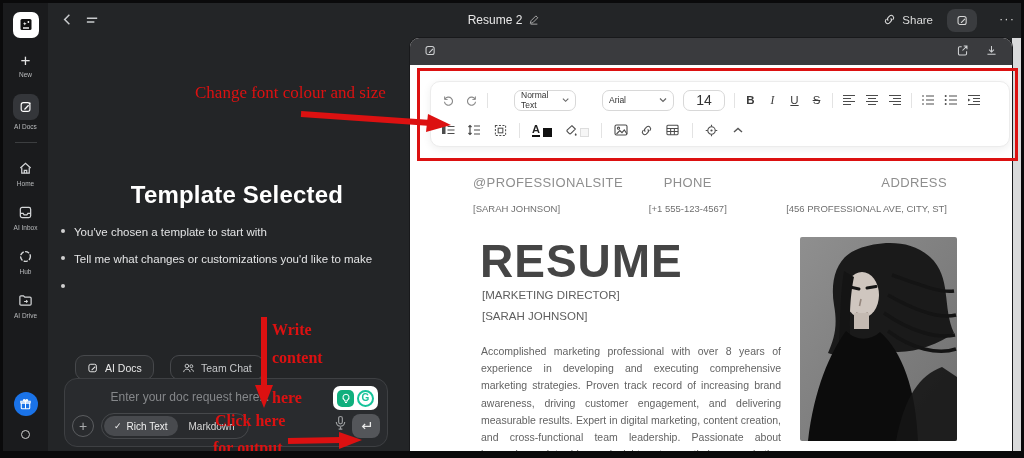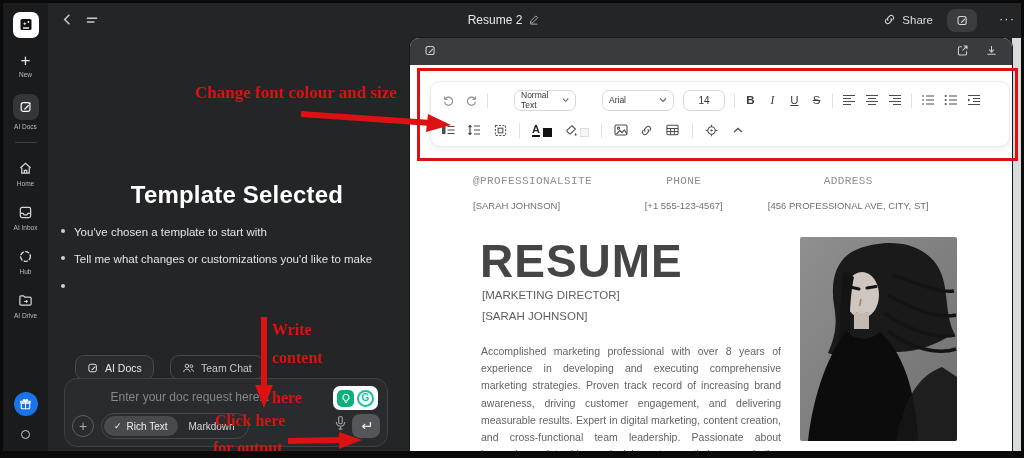--- a/index.html
+++ b/index.html
@@ -83,49 +83,49 @@
   .red-box { position:absolute; left:414px; top:65px; width:601px; height:93px; border:3px solid #dc1111; z-index:40; pointer-events:none; }
   .toolbar-card { position:absolute; left:427px; top:78px; width:580px; height:66px; background:#fff;
                   border:1px solid #ececec; border-radius:10px; box-shadow:0 2px 8px rgba(0,0,0,.07); z-index:30; }
   .trow { display:flex; align-items:center; gap:9px; padding:0 10px; height:30px; }
   .trow.r1 { margin-top:3px; }
   .tbtn { display:flex; align-items:center; justify-content:center; color:#4c4c4c; cursor:pointer; min-width:14px; }
   .tdiv { width:1px; height:15px; background:#e3e3e3; }
   .dd { height:21px; border:1px solid #d8d8d8; border-radius:7px; display:flex; align-items:center;
         justify-content:space-between; padding:0 6px; font-size:8.5px; color:#333; cursor:pointer;margin-left:17px; }
   .dd.style { width:62px; } .dd.font { width:72px; }
-  .szbox { width:42px; height:21px; border:1px solid #d8d8d8; border-radius:7px; font-size:10px; color:#333;
+  .szbox { width:42px; height:21px; border:1px solid #d8d8d8; border-radius:7px; font-size:14px; color:#333;
            display:flex; align-items:center; justify-content:center; cursor:text; }
   .fmt-letter { font-size:11.5px; color:#3c3c3c; width:13px; text-align:center; cursor:pointer; }
   .fmt-letter.b { font-weight:700; } .fmt-letter.i { font-style:italic; font-family:"Liberation Serif",serif; }
   .fmt-letter.u { text-decoration:underline; } .fmt-letter.s { text-decoration:line-through; }
   .colorA { display:flex; align-items:flex-end; gap:3px; cursor:pointer; }
   .colorA .A { font-size:11px; font-weight:700; color:#222; border-bottom:2px solid #111; line-height:1.1; }
   .colorA .swatch { width:9px; height:9px; background:#111; }
   .fillico { display:flex; align-items:flex-end; gap:3px; cursor:pointer; color:#4c4c4c; }
   .fillico .swatch2 { width:9px; height:9px; border:1px solid #ddd; background:#f6f6f6; }
 
   
   .contact { position:absolute; left:470px; top:172px; width:474px; display:grid;
              grid-template-columns:1.1fr 1fr 1.5fr; row-gap:13px; z-index:10; }
-  .clabel { font-size:11px; color:#8e8e8e; letter-spacing:.4px;font-family:Liberation Mono, monospace; }
+  .clabel { font-size:13px; color:#8e8e8e; letter-spacing:.4px; }
   .cval { font-size:9.5px; color:#6f6f6f; }
-  .c-mid { text-align:center; } .c-right { text-align:center; }
+  .c-mid { text-align:center; } .c-right { text-align:right; }
   .resume-title { position:absolute; left:477px; top:231px; font-size:46px; font-weight:800;
                   color:#454545; letter-spacing:1px; z-index:10; }
   .resume-role { position:absolute; left:479px; top:286px; font-size:11.5px; color:#5e5e5e; z-index:10; }
   .resume-name { position:absolute; left:479px; top:307px; font-size:11.5px; color:#5e5e5e; z-index:10; }
   .summary { position:absolute; left:478px; top:340px; width:300px; font-size:10.5px; line-height:1.64;
              color:#636363; text-align:justify; z-index:10; }
   .photo { position:absolute; left:797px; top:234px; width:157px; height:204px; border-radius:2px;
            overflow:hidden; z-index:10; }
 
   
   .note { position:absolute; font-family:"Liberation Serif", serif; color:#dc1111; z-index:50; }
-  .n1 { left:192px; top:80px; font-size:17px; font-weight:700; }
+  .n1 { left:192px; top:80px; font-size:17px; font-weight:400; }
   .n2 { left:269px; font-size:16px; font-weight:600; }
   .n3 { font-size:16px; font-weight:600; }
   .ann-svg { position:absolute; z-index:50; pointer-events:none; }
 </style>
 </head>
 <body>
 
 <div class="screen">
 <div class="inner">
 

